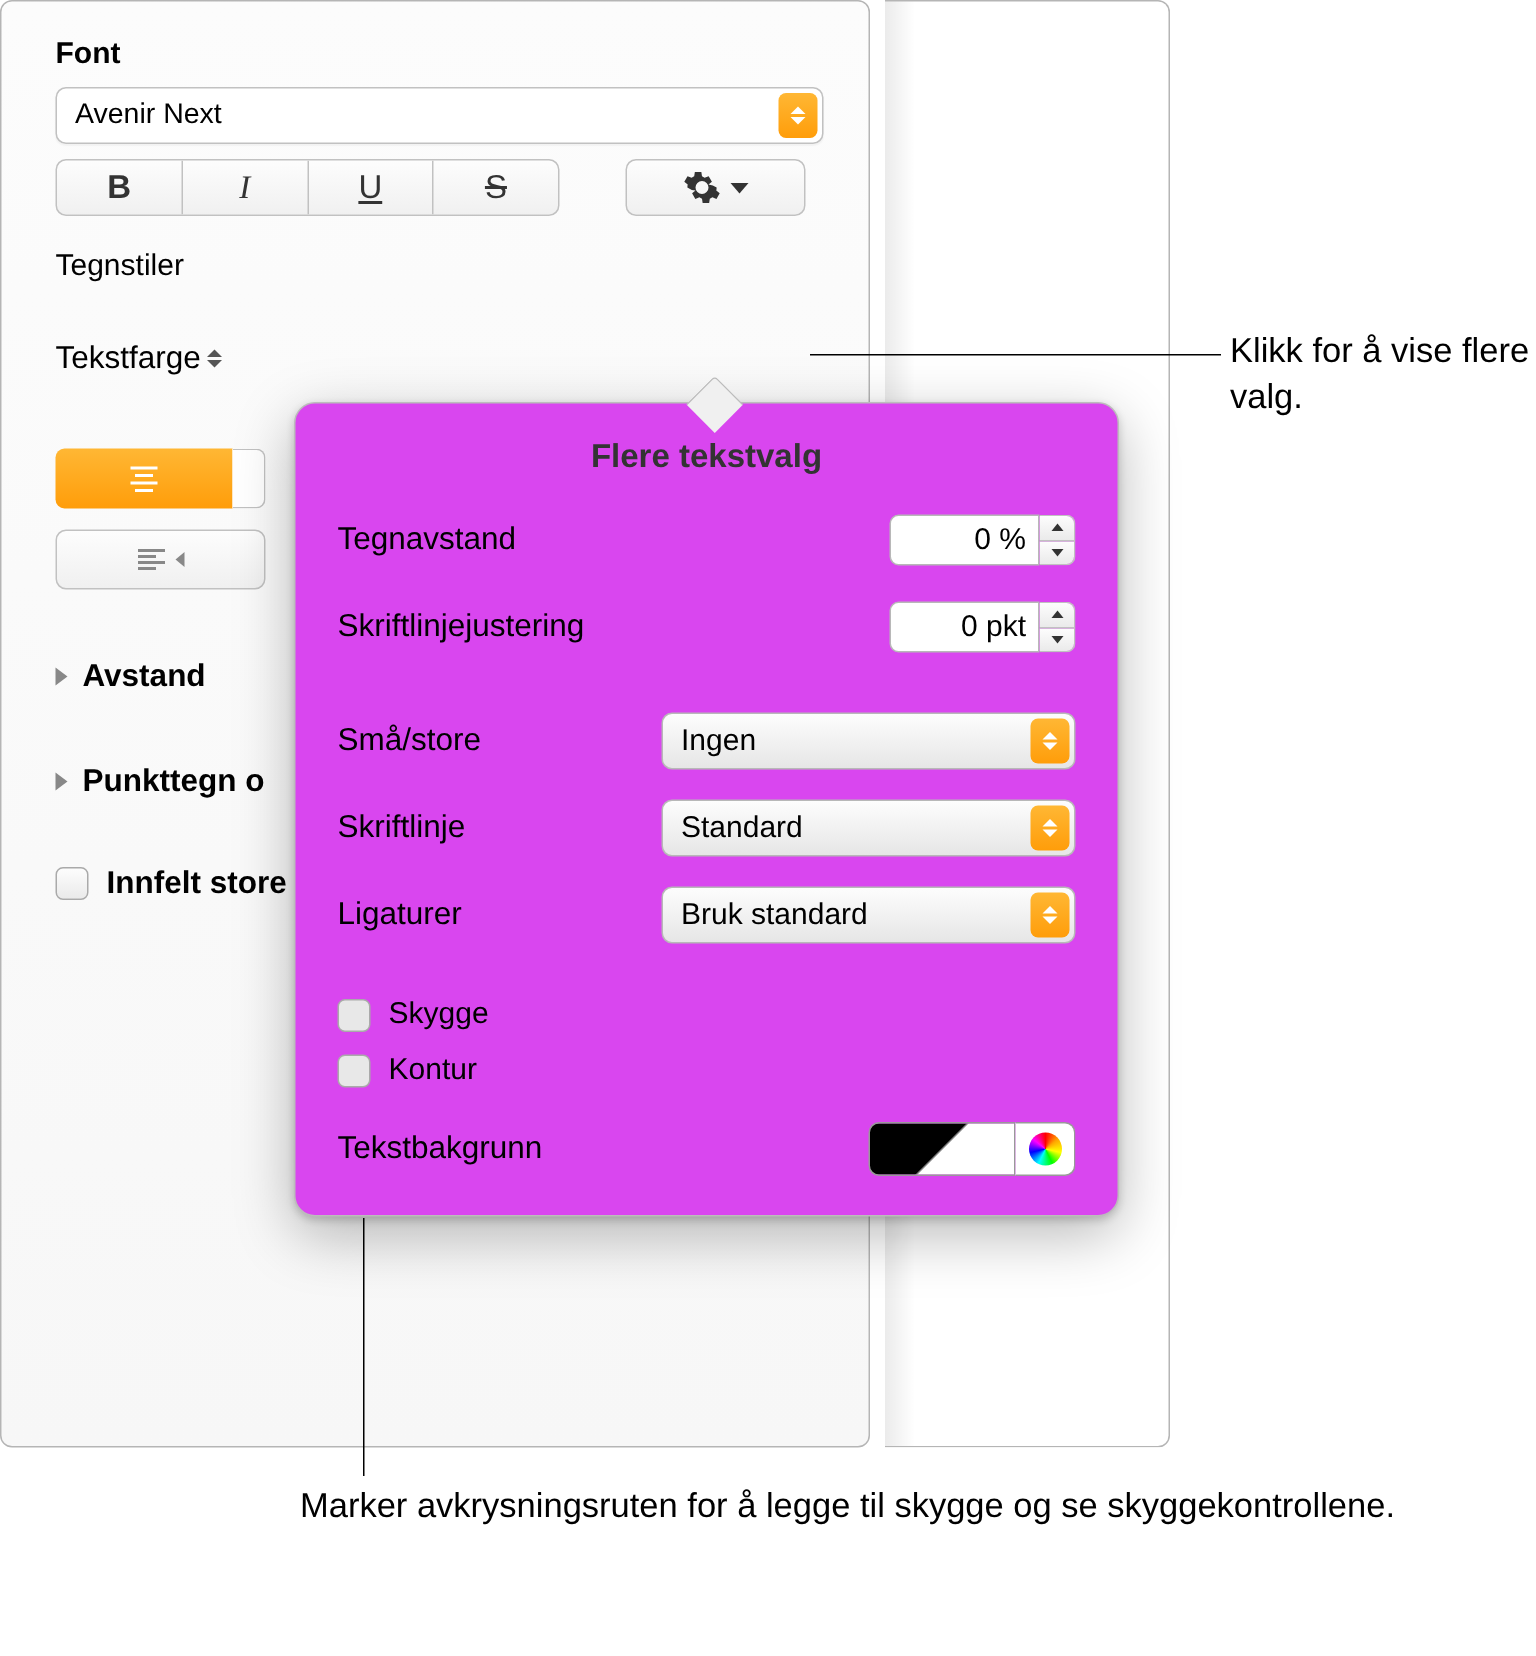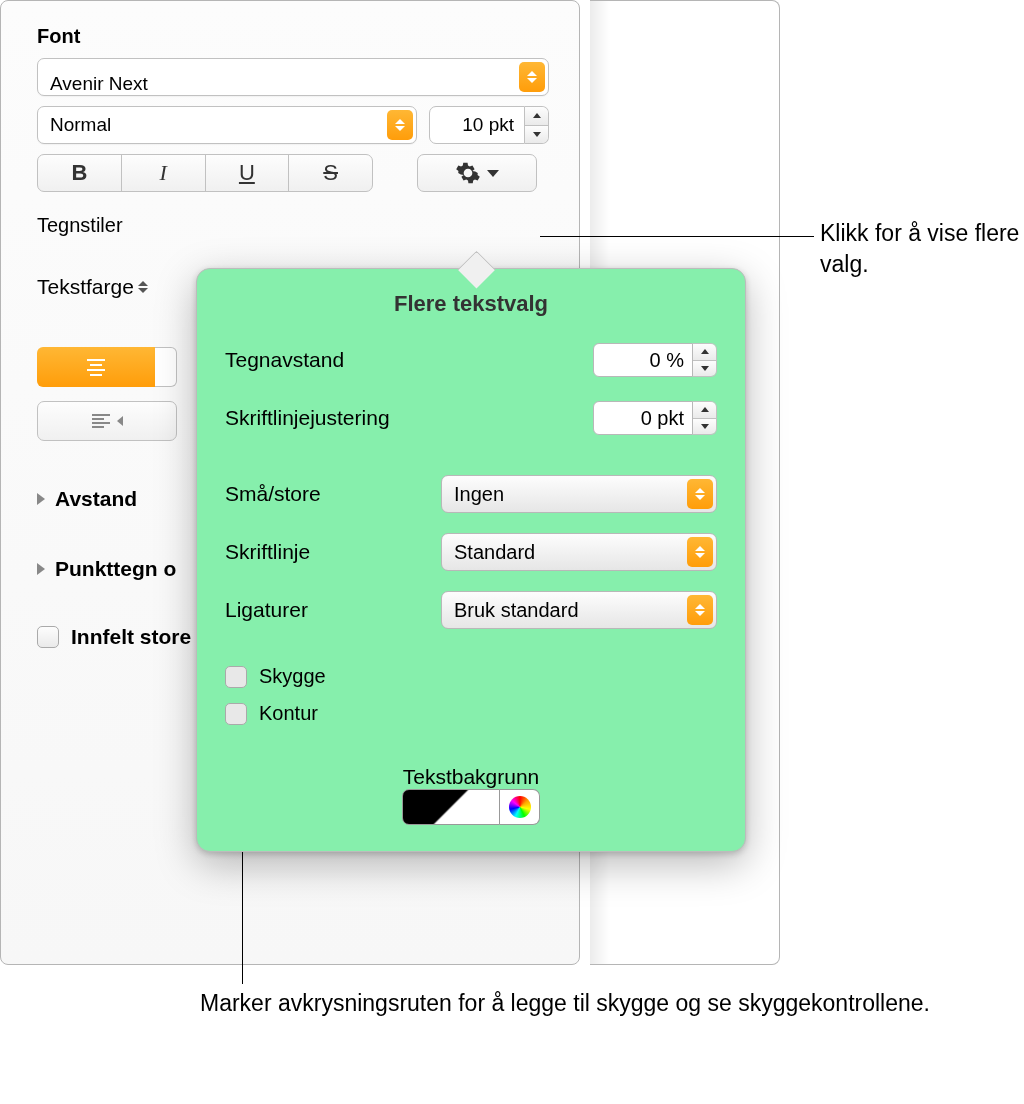--- a/index.html
+++ b/index.html
@@ -83,21 +83,21 @@
     gap: 2px;
   }
   .updown .tri-up, .updown .tri-down {
     width: 0; height: 0;
     border-left: 5px solid transparent;
     border-right: 5px solid transparent;
   }
   .updown .tri-up { border-bottom: 5px solid #fff; }
   .updown .tri-down { border-top: 5px solid #fff; }
 
-  .font-family { width: 100%; align-items: flex-end; }
+  .font-family { width: 100%; }
   .font-style { flex: 1; }
   .size-group { display: flex; align-items: center; }
   .size-field {
     width: 96px;
     height: 38px;
     border: 1px solid #c1c1c1;
     border-radius: 7px 0 0 7px;
     background: #fff;
     display: flex;
     align-items: center;
@@ -273,21 +273,21 @@
     border-radius:5px;
     background:linear-gradient(#fdfdfd,#eaeaea);
   }
 
   
   .popover {
     position:absolute;
     left: 196px;
     top: 268px;
     width: 550px;
-    background: #86efac;
+    background: #d946ef;
     border: 1px solid #bcbcbc;
     border-radius: 14px;
     box-shadow: 0 12px 40px rgba(0,0,0,0.28), 0 2px 6px rgba(0,0,0,0.18);
     padding: 22px 28px 26px 28px;
     z-index: 10;
   }
   .popover::before {
     content:"";
     position:absolute;
     top:-13px;
@@ -357,23 +357,22 @@
     display:flex;align-items:center;gap:12px;
     font-size:20px;
     margin-bottom: 14px;
   }
   .pop-check-row .mac-checkbox { width:22px;height:22px; background:#e8e8e8;}
 
   .bg-row {
     display:flex;
     align-items:center;
     justify-content:space-between;
-    margin-top: 40px;
+    margin-top: 23px;
     font-size:21px;
-    flex-direction:column;
   }
   .color-combo {
     display:flex;
     align-items:center;
     height:36px;
   }
   .color-well {
     width: 98px;
     height:36px;
     border:1px solid #999;
@@ -433,42 +432,20 @@
   <div class="section-title">Font</div>
 
   <div class="mac-select font-family" style="margin-bottom:10px;">
     <span>Avenir Next</span>
     <div class="updown">
       <div class="tri-up"></div>
         <div class="tri-down"></div>
     </div>
   </div>
 
-  <div class="select-row">
-    <div class="mac-select font-style">
-      <span>Normal</span>
-      <div class="updown">
-        <div class="tri-up"></div>
-          <div class="tri-down"></div>
-      </div>
-    </div>
-    <div class="size-group">
-      <div class="size-field">
-        <span>10 pkt</span>
-      </div>
-      <div class="stepper">
-        <div class="half">
-            <div class="tri-up"></div>
-          </div>
-        <div class="half">
-            <div class="tri-down"></div>
-          </div>
-      </div>
-    </div>
-  </div>
 
   <div style="display:flex;gap:44px;margin-top:8px;">
     <div class="seg-group">
       <div class="seg-btn" style="font-weight:700;">B</div>
       <div class="seg-btn" style="font-style:italic;font-family:serif;">I</div>
       <div class="seg-btn" style="text-decoration:underline;">U</div>
       <div class="seg-btn" style="text-decoration:line-through;">S</div>
     </div>
     <div class="gear-btn">
       <svg viewBox="0 0 24 24">

